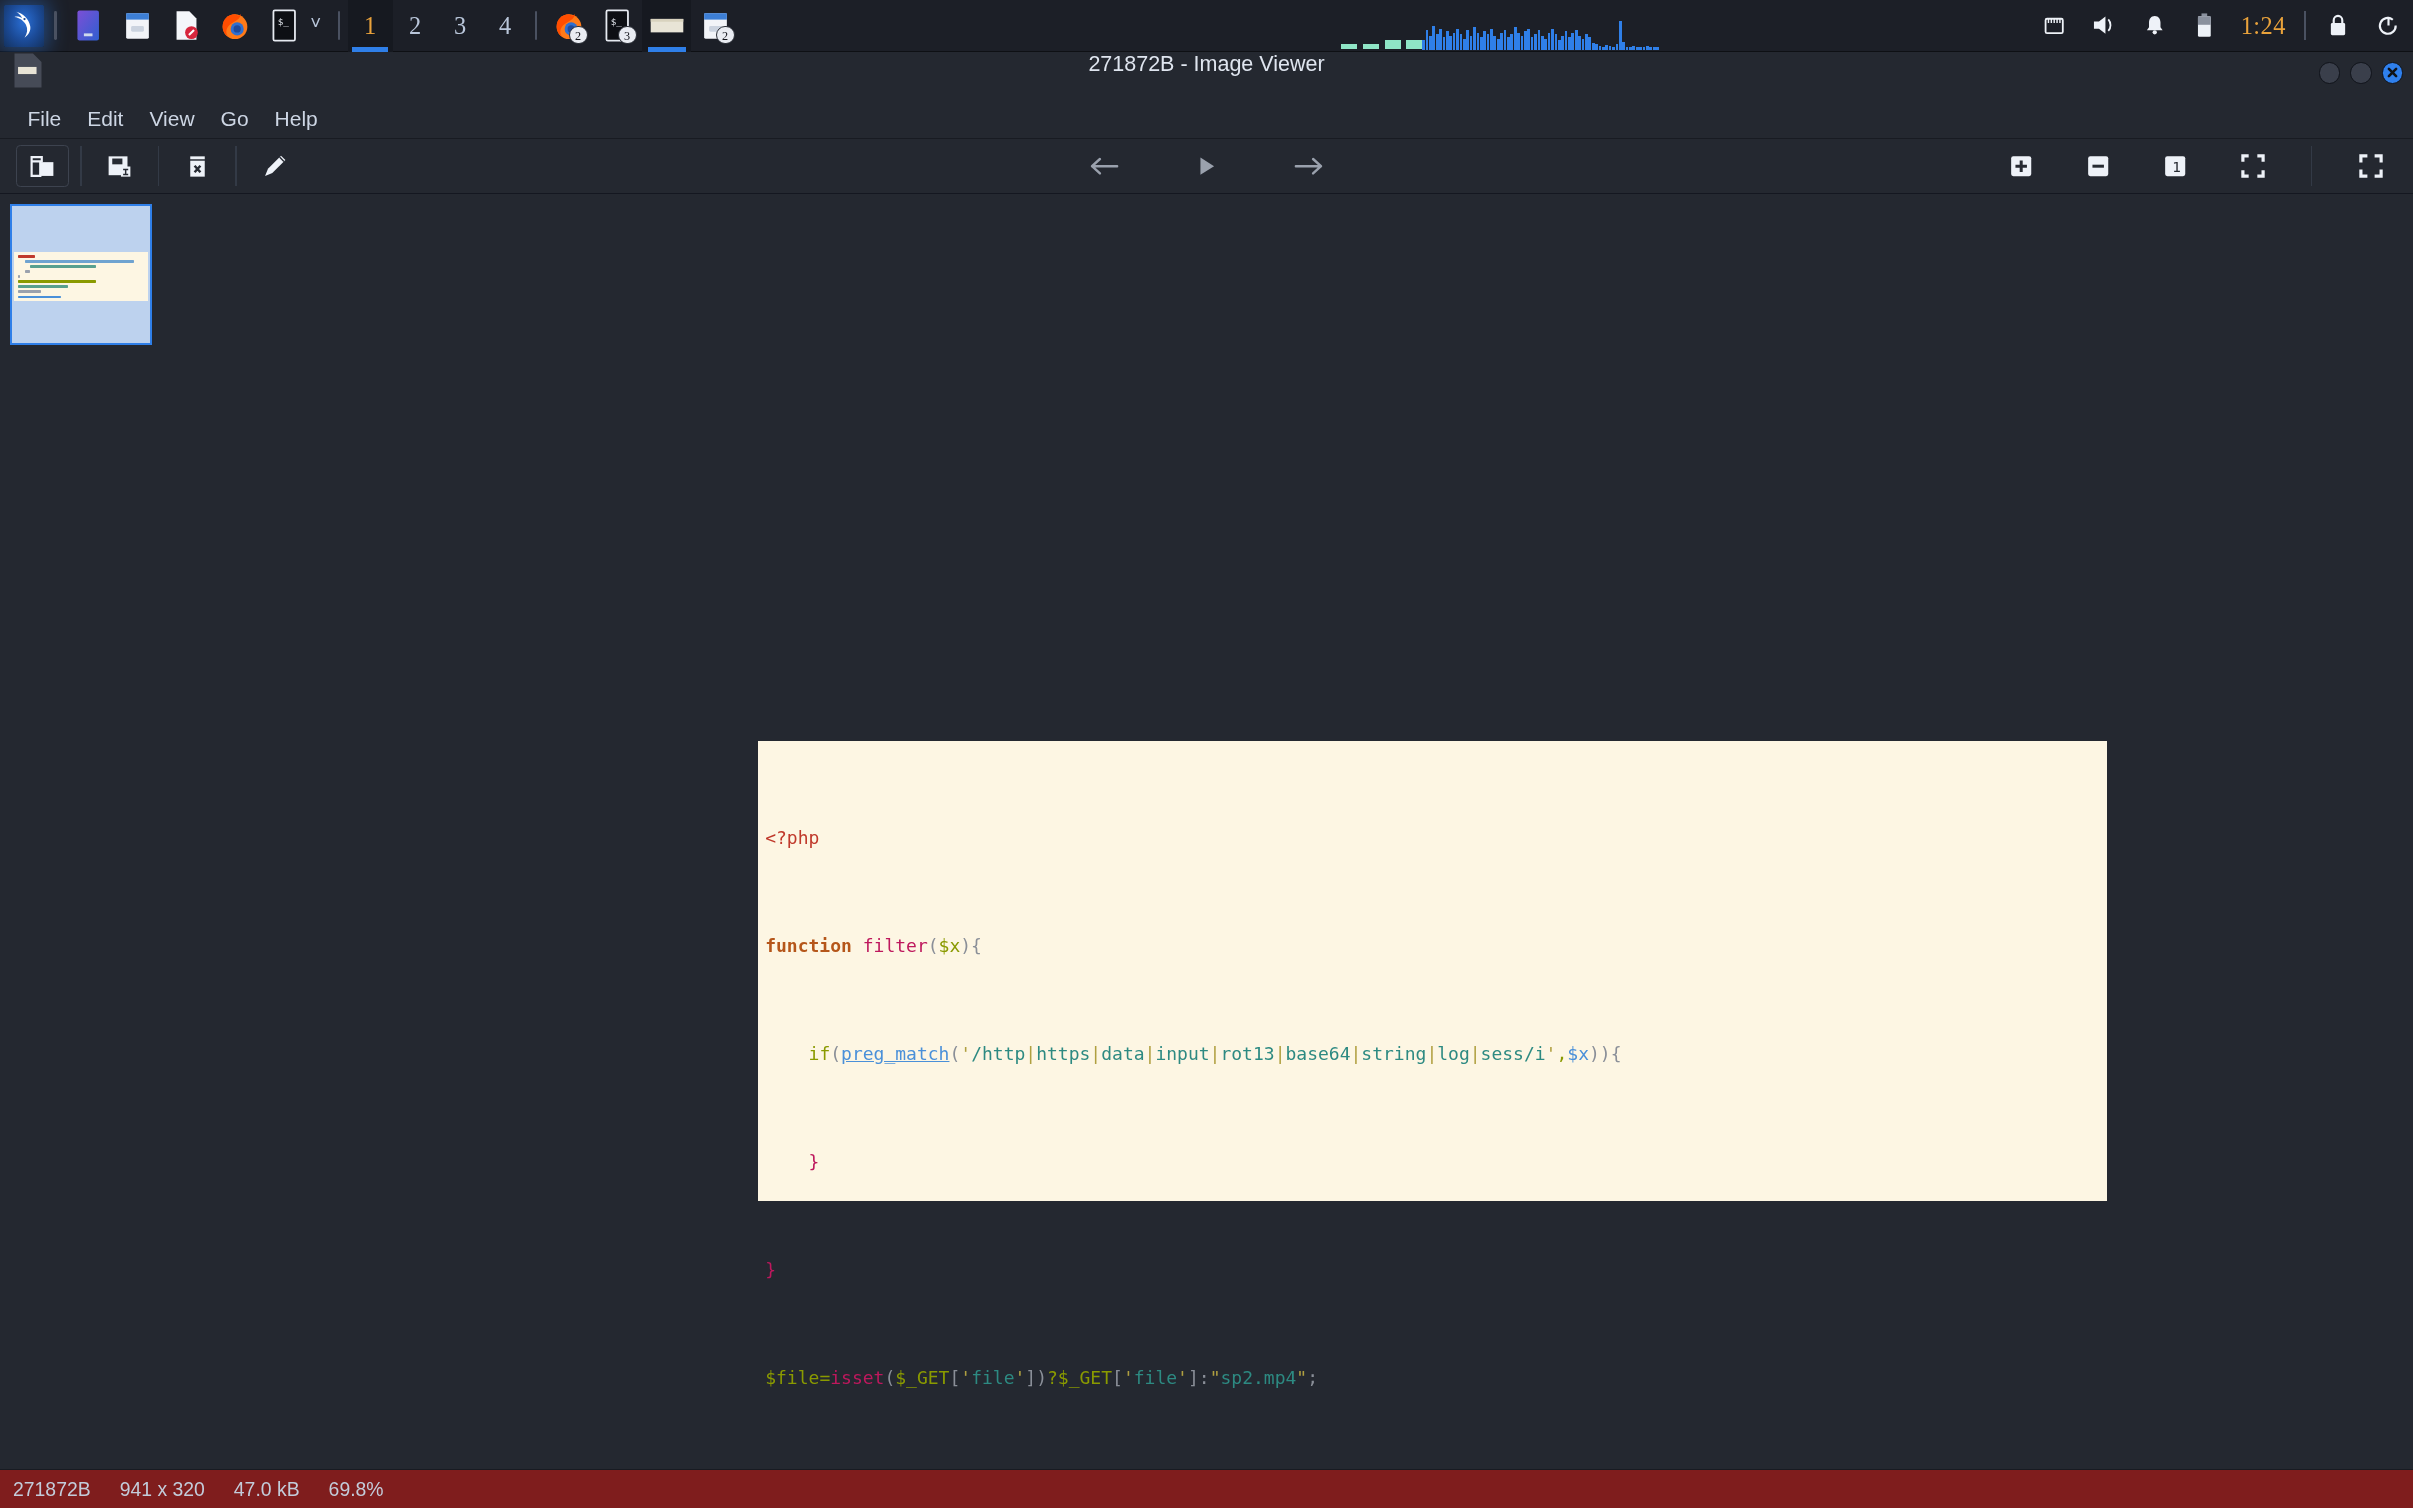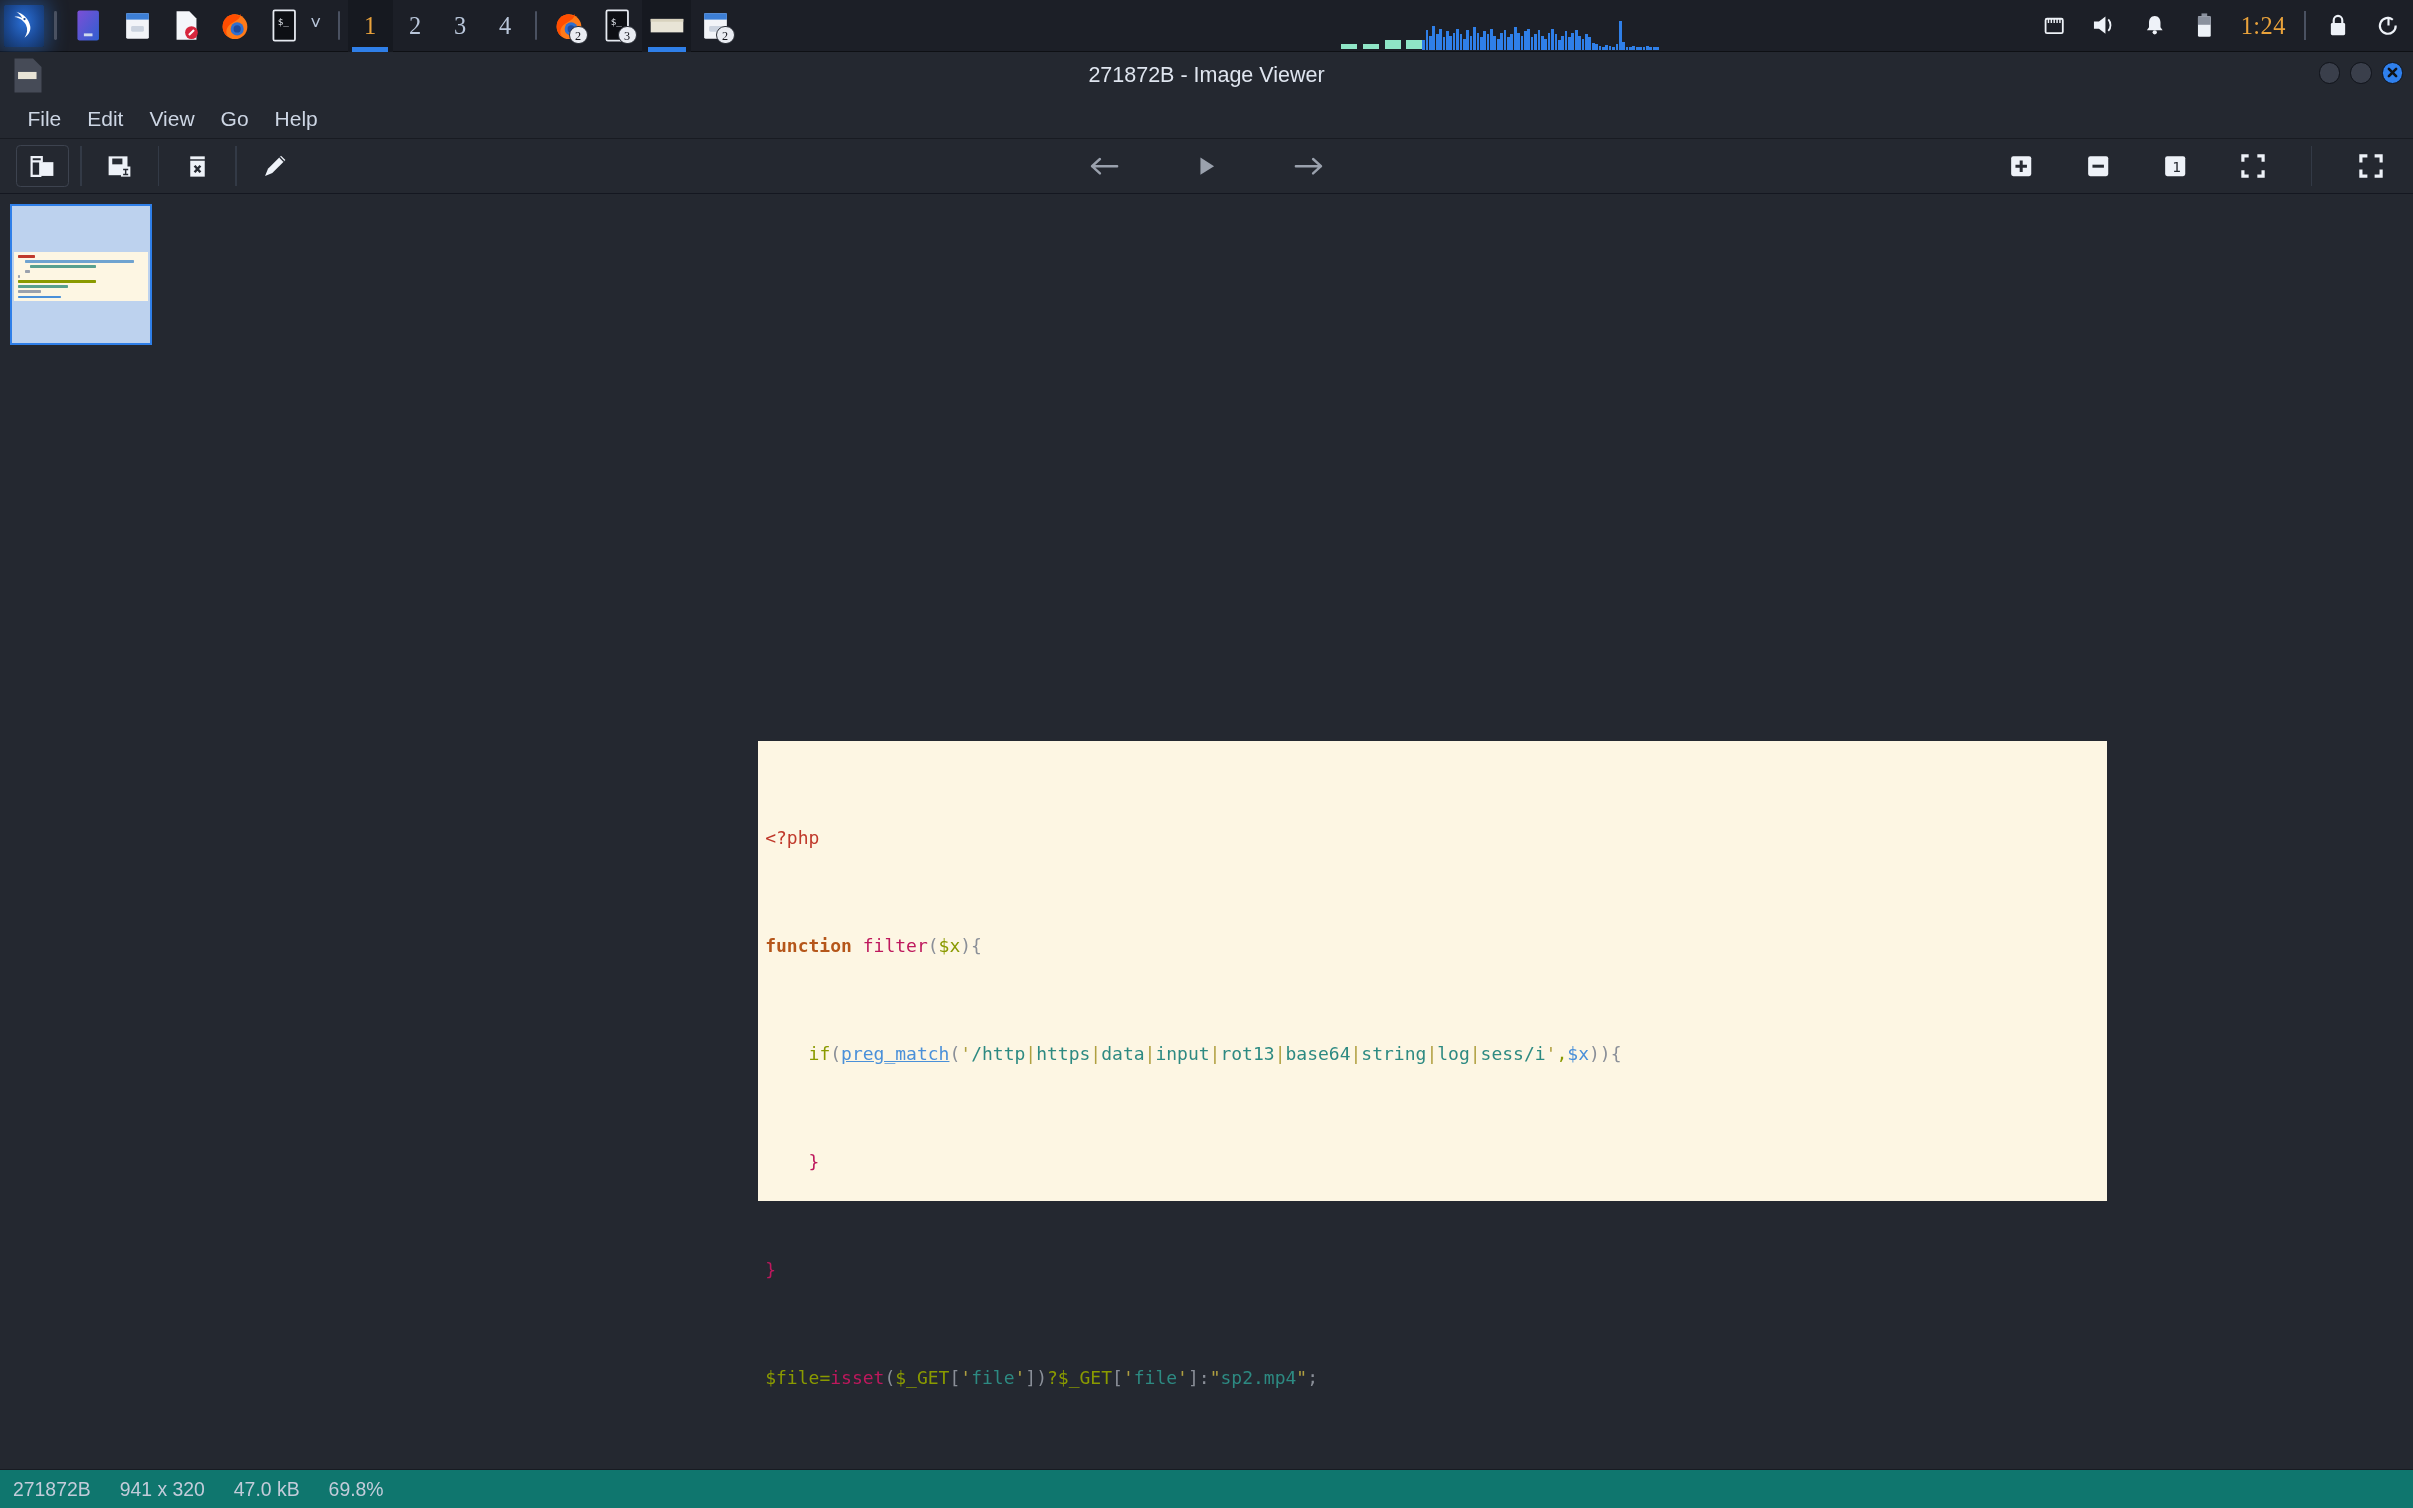--- a/index.html
+++ b/index.html
@@ -69,21 +69,21 @@
     padding:0 11.5px; letter-spacing:0.4px;
   }
   .tray-div{ width:1.4px;height:29px;background:#4a5161;margin:0 7.2px; }
 
   
   #win{
     position:absolute; left:0; top:52px; width:2413px; height:1457px;
     background:#242830; display:flex; flex-direction:column;
   }
   #titlebar{
-    height:47px; position:relative; display:flex; align-items:center;
+    height:47px; position:relative; display:flex; 
     background:#242830;
   }
   #title-icon{ width:32px;height:37px; margin-left:11.5px; position:relative; }
   #title-text{
     position:absolute; left:0; right:0; text-align:center;
     font-size:21.5px; color:#dfe5ef; font-family:"Liberation Sans",sans-serif;
   }
   #wctrls{ position:absolute; right:10px; top:10px; display:flex; gap:10px; align-items:center; }
   .wc{ width:21.5px;height:21.5px;border-radius:50%; background:#3a3f4b; border:0.7px solid #10131a;}
   .wc.close{ background:#2f80ed; display:flex;align-items:center;justify-content:center;}
@@ -136,21 +136,21 @@
   .c-plain { color:#be185d; }
   .c-var   { color:#8a9a00; }
   .c-str   { color:#2d8a82; }
   .c-punc  { color:#8a8f98; }
   .c-op    { color:#8a9a00; }
   .c-pipe  { color:#b0a040; }
 
   
   #statusbar{
     height:40px; display:flex; align-items:center; gap:29px;
-    padding-left:13px; border-top:0.7px solid #181b22; background:#0f766e;
+    padding-left:13px; border-top:0.7px solid #181b22; background:#7f1d1d;
   }
   #statusbar span{ font-size:19.4px; color:#c3ccda; }
 </style>
 </head>
 <body>
 
 <div id="taskbar">
 
   <div class="tb-kali">
     <svg width="29" height="33" viewBox="0 0 40 46">

